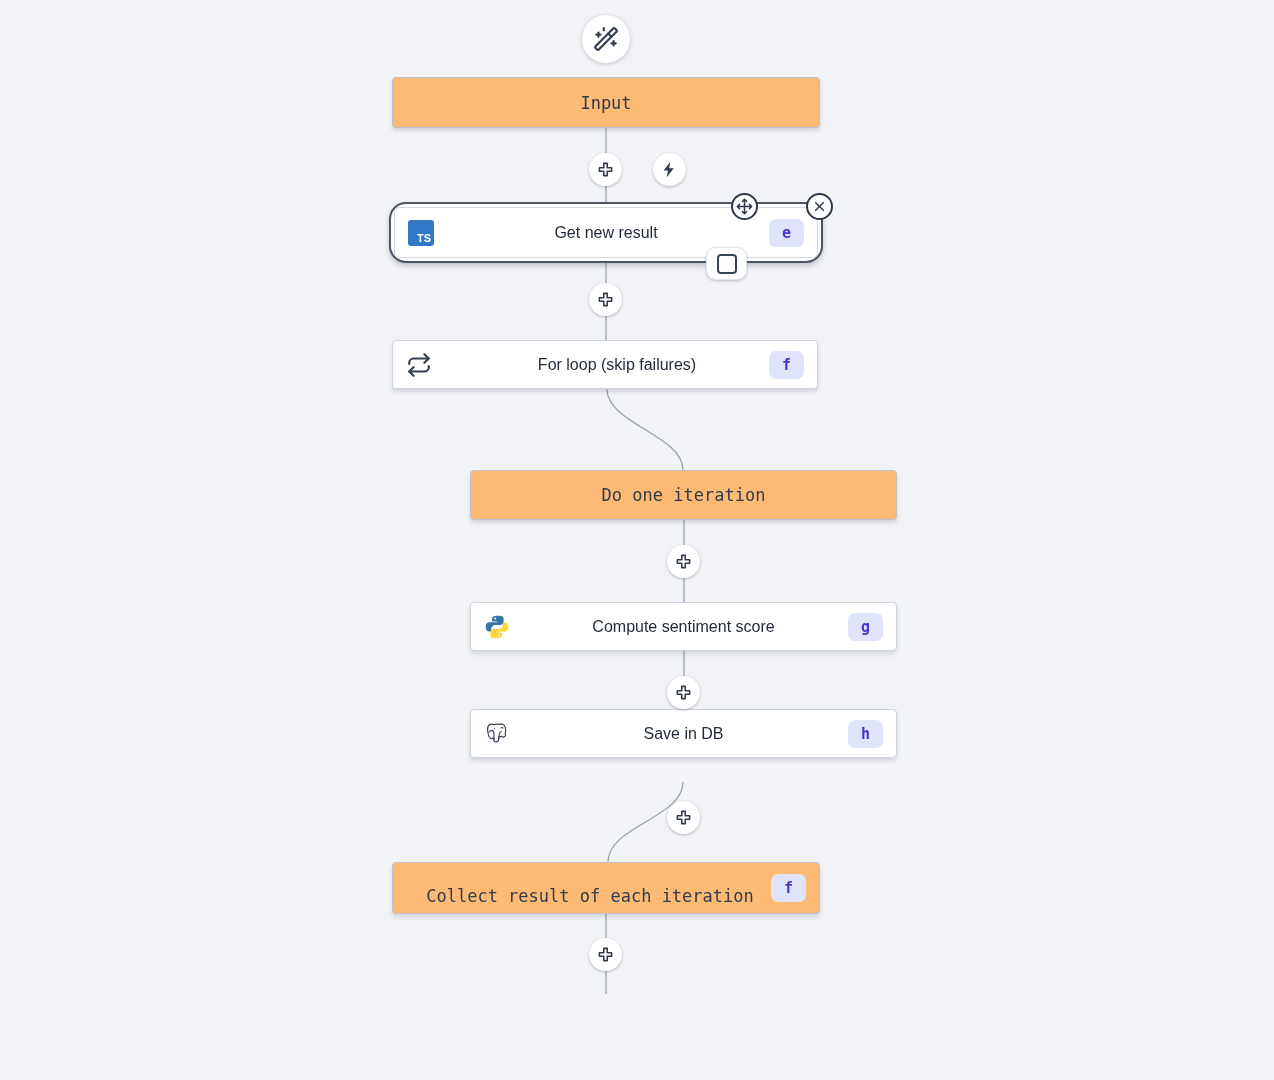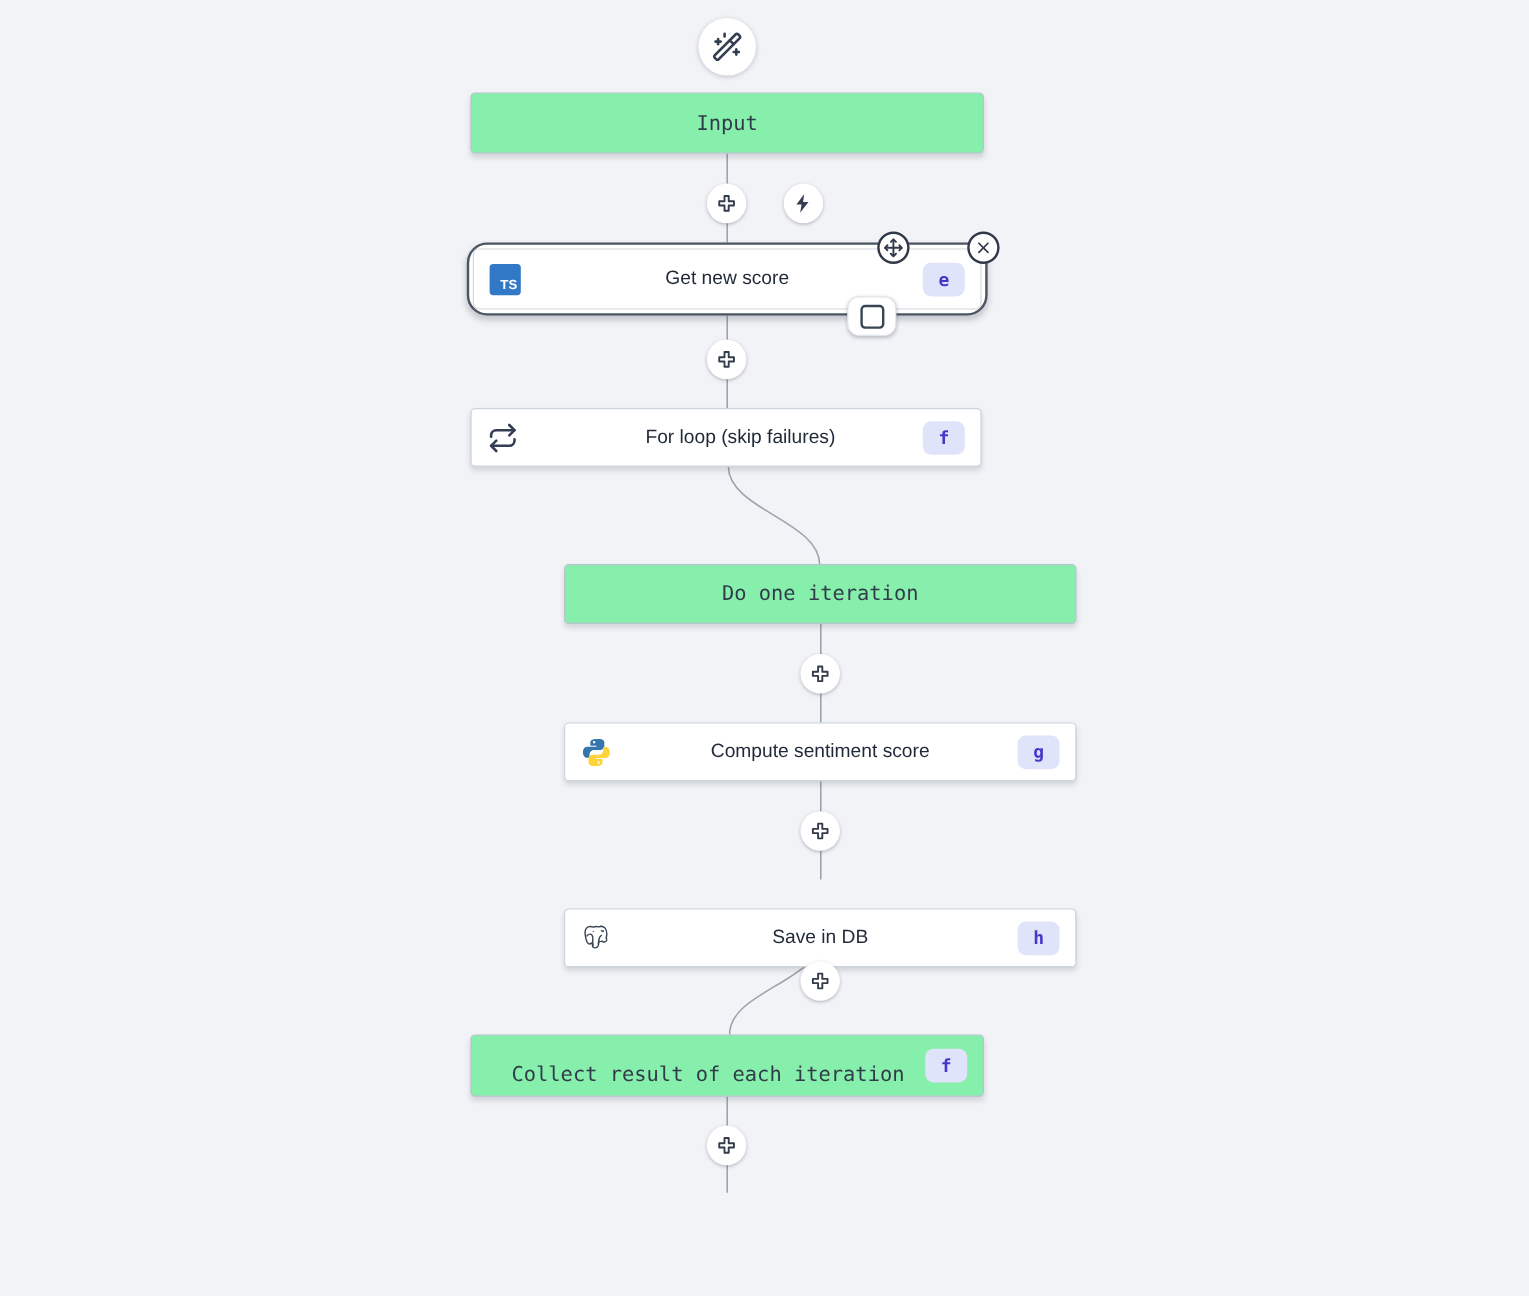--- a/index.html
+++ b/index.html
@@ -7,21 +7,21 @@
   #canvas{position:relative;width:1274px;height:1080px;background:#f2f3f6;overflow:hidden;}
 
   
   #edges{position:absolute;left:0;top:0;z-index:0;}
 
   
   .node{position:absolute;display:flex;align-items:center;justify-content:center;
         border-radius:4px;box-sizing:border-box;z-index:1;}
   .node.plain{background:#ffffff;border:1px solid #ccd3db;
         box-shadow:0 3px 4px rgba(50,60,80,.16);}
-  .node.virtual{background:#86efac;border:1px solid #b9c3cf;
+  .node.virtual{background:#fdba74;border:1px solid #b9c3cf;
         box-shadow:0 3px 4px rgba(50,60,80,.16);}
   .label-mono{font-family:"DejaVu Sans Mono",monospace;font-size:17px;color:#323b49;}
   .label-sans{font-size:16px;color:#1f2937;}
   .node-icon{position:absolute;left:13px;top:50%;transform:translateY(-50%);
         display:flex;align-items:center;justify-content:center;}
   .badge{position:absolute;right:13px;top:50%;transform:translateY(-50%);
         width:35px;height:28px;border-radius:7px;background:#e0e4fb;color:#4338ca;
         font-family:"DejaVu Sans Mono",monospace;font-weight:bold;font-size:15px;
         display:flex;align-items:center;justify-content:center;}
   .shift-left{transform:translateX(-16px);margin-top:16px;}
@@ -105,21 +105,21 @@
           <path d="M13 1 3.8 13.4h6l-1.6 9.6 9.8-12.7h-6.4z" fill="#333e52"></path>
         </svg>
     </span>
   </div>
 
   <div class="selected-wrap">
     <div class="selected-inner">
       <span class="node-icon">
         <span class="ts-logo">TS</span>
       </span>
-      <span class="label-sans">Get new score</span>
+      <span class="label-sans">Get new result</span>
       <span class="badge">e</span>
     </div>
   </div>
   <div class="mini-circle" style="left:731px;top:193px;">
     <span>
       <svg width="17" height="17" viewBox="0 0 24 24" fill="none" stroke="#2f3947" stroke-width="2.2" stroke-linecap="round" stroke-linejoin="round">
         <path d="M12 3v18"></path>
           <path d="M3 12h18"></path>
         <path d="m15 19-3 3-3-3"></path>
           <path d="m19 9 3 3-3 3"></path>
@@ -185,21 +185,21 @@
   </div>
 
   <div class="circle-btn sz33" style="left:667px;top:676px;">
     <span>
       <svg width="21" height="21" viewBox="0 0 24 24">
           <path d="M10 5h4v5h5v4h-5v5h-4v-5H5v-4h5z" fill="#fff" stroke="#333c4b" stroke-width="1.8" stroke-linejoin="round"></path>
         </svg>
     </span>
   </div>
 
-  <div class="node plain" style="left:470px;top:757px;width:427px;height:49px;text-align:center;">
+  <div class="node plain" style="left:470px;top:709px;width:427px;height:49px;text-align:center;">
     <span class="node-icon">
       <svg width="26" height="26" viewBox="0 0 24 24" fill="none" stroke="#3a4554" stroke-width="1.1" stroke-linecap="round" stroke-linejoin="round">
         <path d="M16.2 2.6c-.8 0-1.6.2-2.3.5-.6-.2-1.3-.3-2-.3-.8 0-1.5.2-2.2.5-1.4-.5-2.8-.7-4-.2C4.3 3.7 3.4 5.1 3.3 7.3c-.1 1.5.3 3.5.7 5.1.3 1 .6 1.9 1 2.6.5.8 1 1.3 1.7 1.3.5 0 1-.3 1.4-.8.3.4.7.7 1.1.9-.2.5-.3 1-.2 1.5.1.6.5 1 1.1 1.2.3.1.7.2 1 .2 1 0 1.8-.5 2.2-1.4.2-.6.3-1.3.3-2.3v-1.2c1.2.2 2.2 0 2.9-.4.2.6.8.9 1.5.8.9-.1 1.6-.6 1.9-1.4.2-.8-.1-1.3-.4-1.7.3-1 .5-2.1.5-3.2.1-3.8-2-6-4.8-5.9z"></path>
         <path d="M13.7 16.4c0-1.6.1-3 .4-4.1.3-1.3.9-2.2 1.8-2.6"></path>
         <path d="M9.4 17.5c-.2-1-.3-2.4-.2-3.9.1-1.1.1-2.2-.1-3-.3-1.2-1-1.9-2-1.9-.9 0-1.8.6-2.3 1.4"></path>
         <circle cx="9.6" cy="6.6" r=".5" fill="#3a4554" stroke="none"></circle>
         <path d="M15.9 6.1c.4.3 1.1.4 1.6.2"></path>
       </svg>
     </span>
     <span class="label-sans">Save in DB</span>

